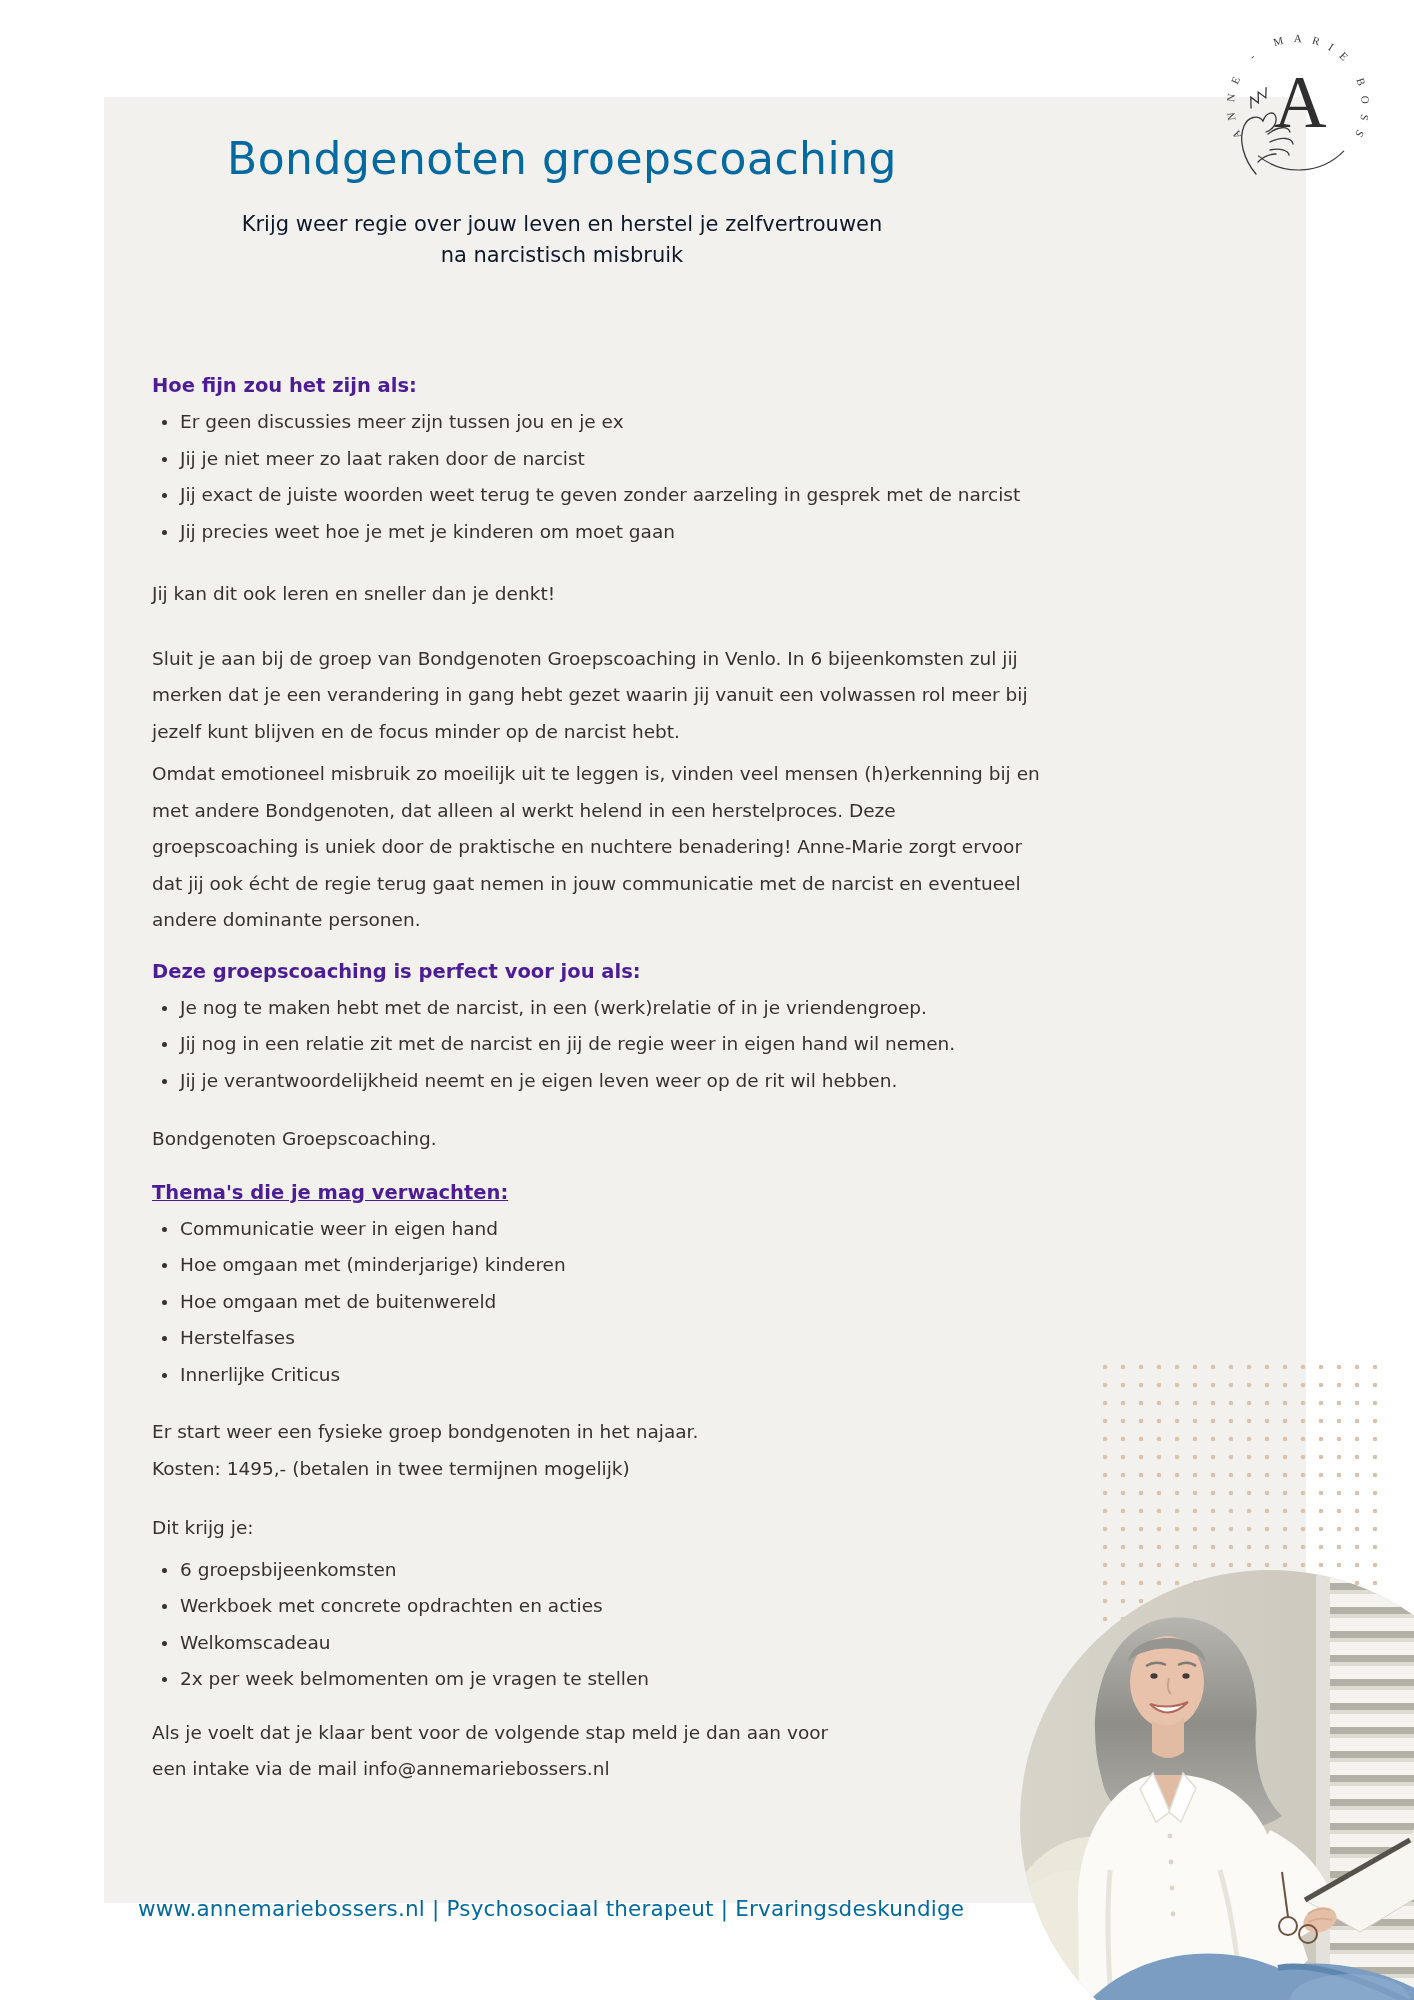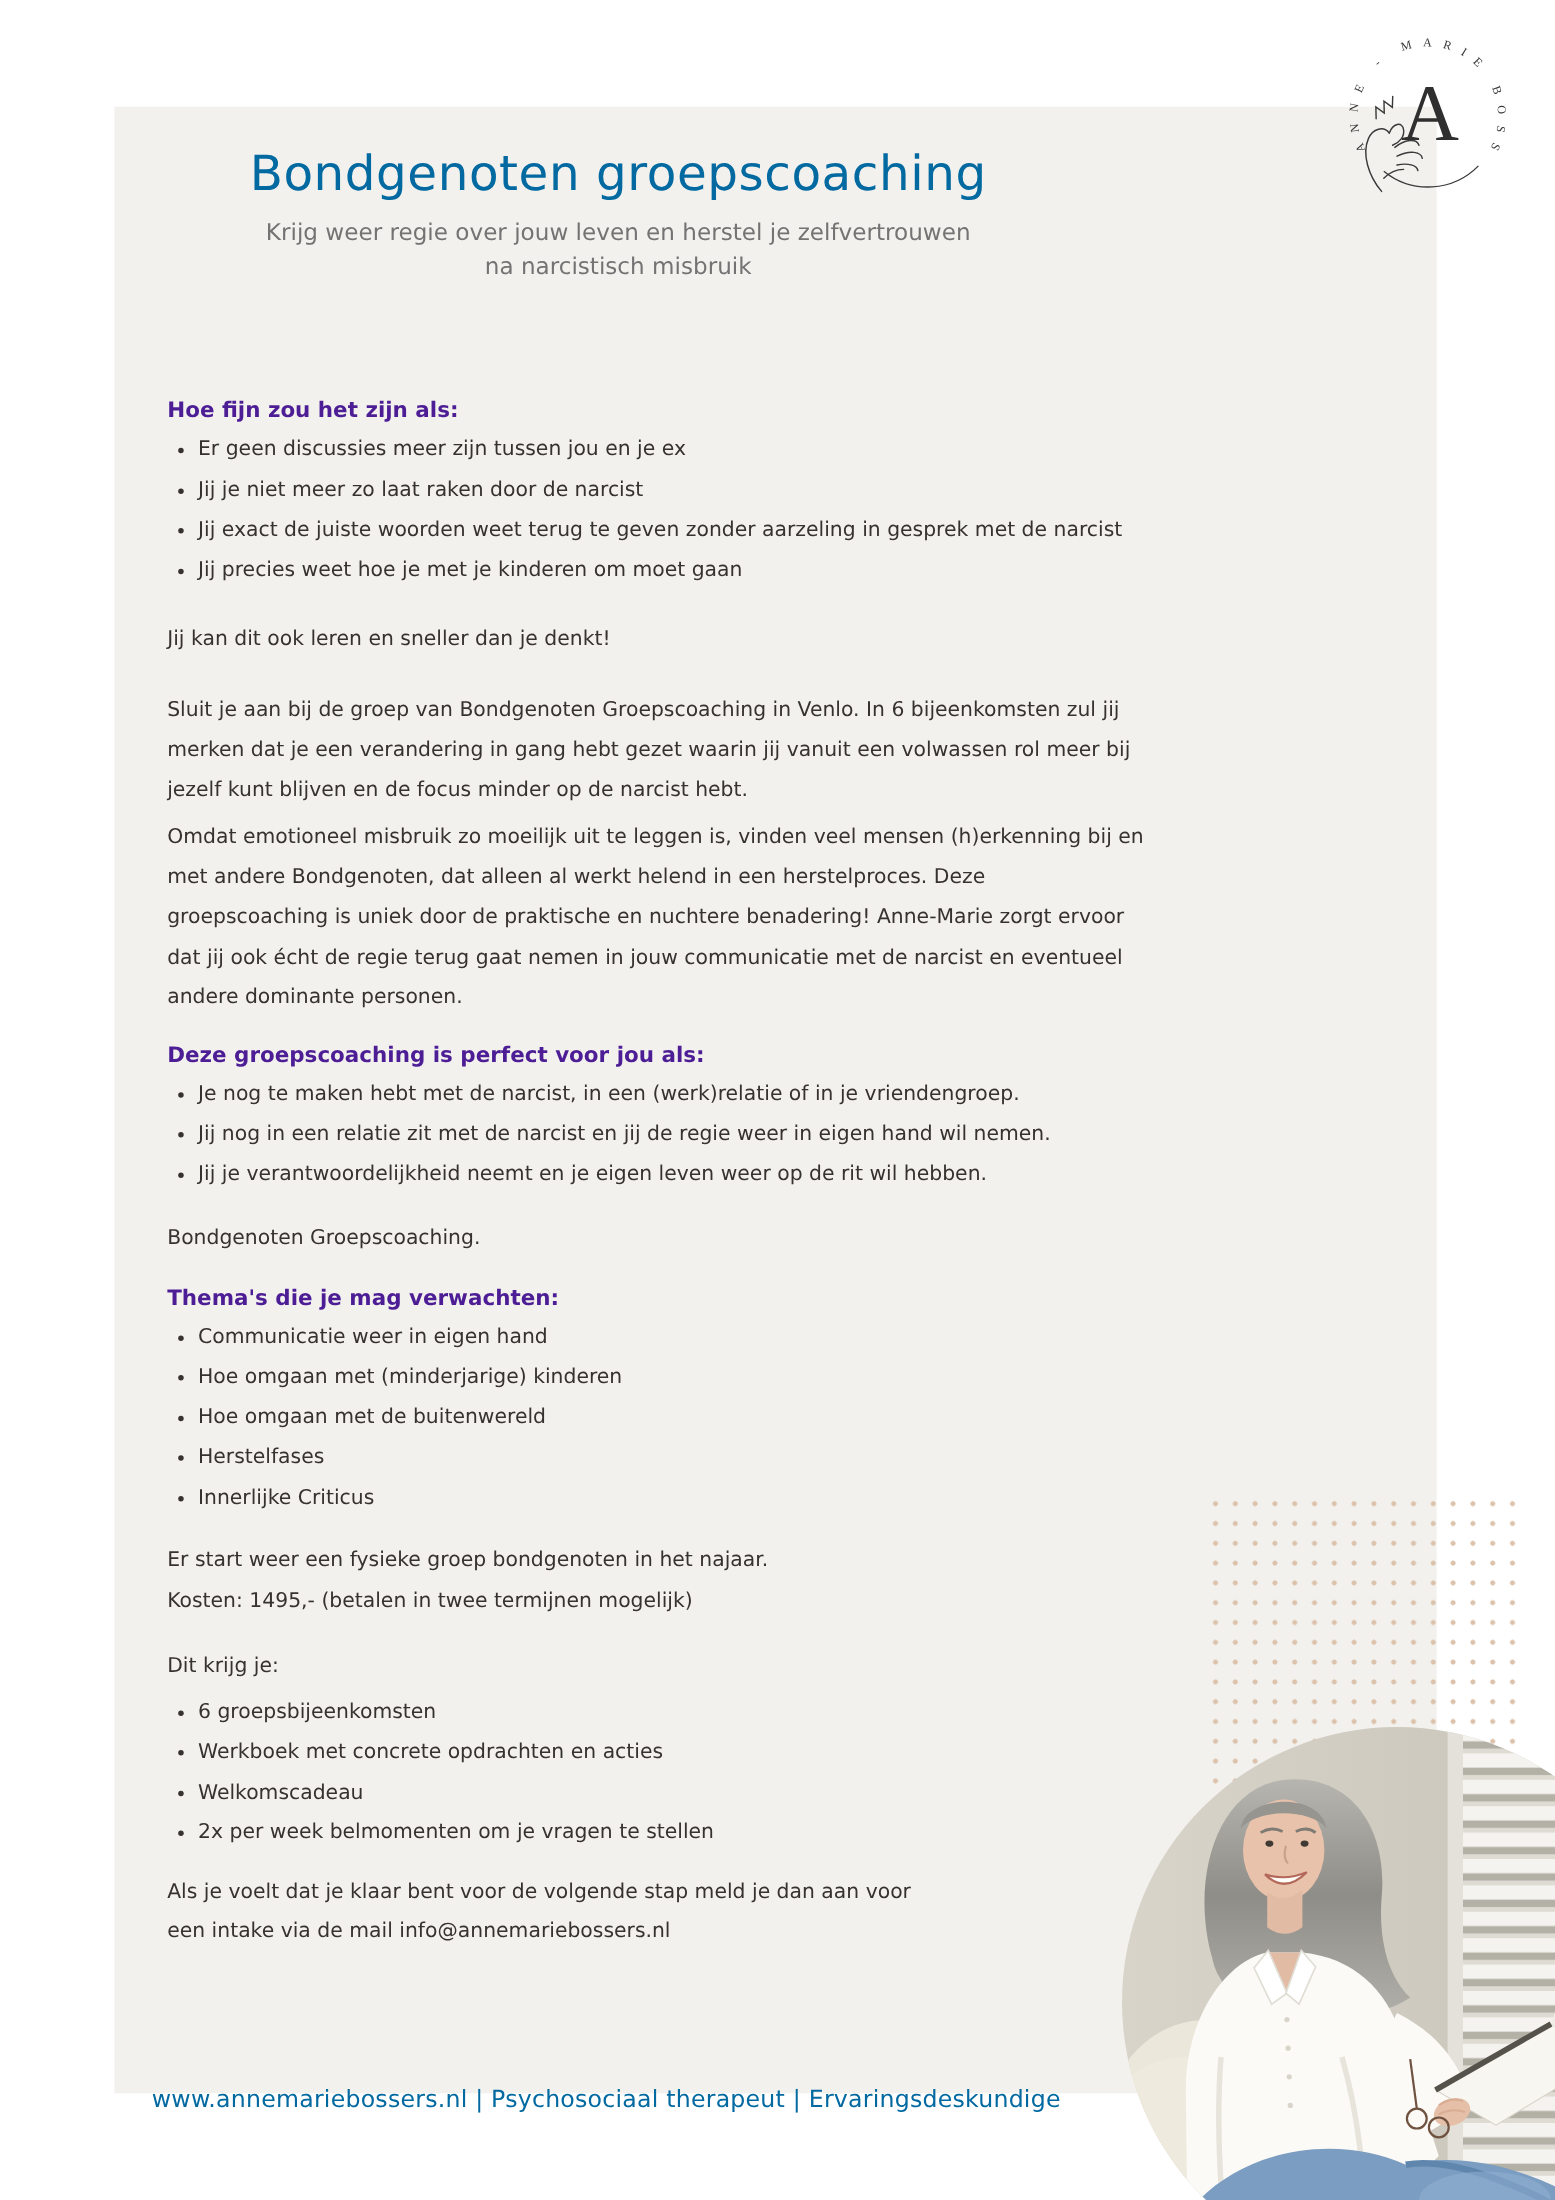--- a/index.html
+++ b/index.html
@@ -13,25 +13,25 @@
     background:#f2f1ed; z-index:1;
   }
   .dots {
     position:absolute; left:1093px; top:1355px; width:296px; height:392px; z-index:2;
     background-image:radial-gradient(circle, #dcc2ab 2px, rgba(0,0,0,0) 2.6px);
     background-size:18px 18px; background-position:3px 3px;
   }
   .content { position:absolute; left:152px; top:97px; width:1106px; z-index:3; }
   .hdr { margin-top:37px; width:820px; text-align:center; }
   .hdr h1 { margin:0; font-size:44px; line-height:50px; font-weight:400; letter-spacing:0.5px; color:#0369a1; }
-  .subtitle { margin-top:12px; font-size:21px; line-height:31px; color:#737373; }
+  .subtitle { margin-top:25px; font-size:21px; line-height:31px; color:#0f172a; }
   .sec { margin:0; font-size:19.5px; line-height:26px; font-weight:700; color:#4c1d95; }
   .sec.mt1 { margin-top:102px; }
   .sec.mt2 { margin-top:20px; }
-  .sec.mt3 { margin-top:22px; }
+  .sec.mt3 { margin-top:22px;text-decoration:underline; }
   .sec-reg { font-weight:400; margin-top:23px; font-size:18.5px; line-height:26px; }
   ul.blist { list-style:none; margin:5px 0 0 0; padding:0 0 0 8px; }
   ul.blist li {
     position:relative; padding-left:20px; font-size:18.5px; line-height:36.5px;
   }
   ul.blist li::before {
     content:""; position:absolute; left:2px; top:16px; width:5px; height:5px;
     border-radius:50%; background:#363230;
   }
   .pline { font-size:18.5px; line-height:36.5px; white-space:nowrap; }

